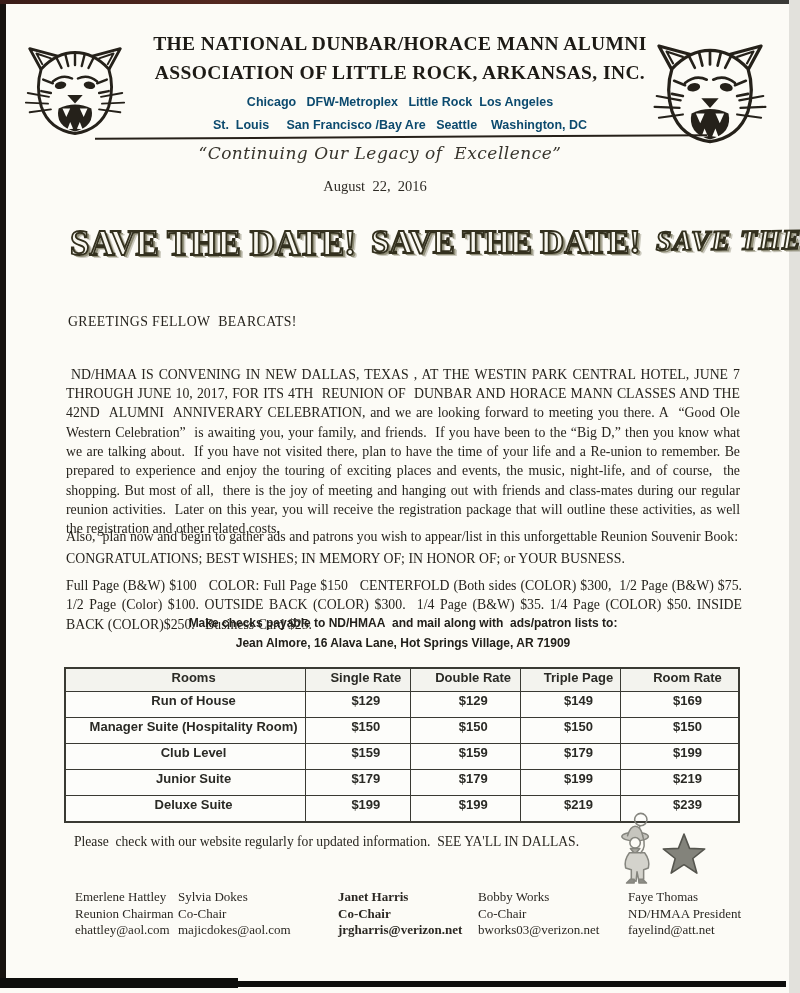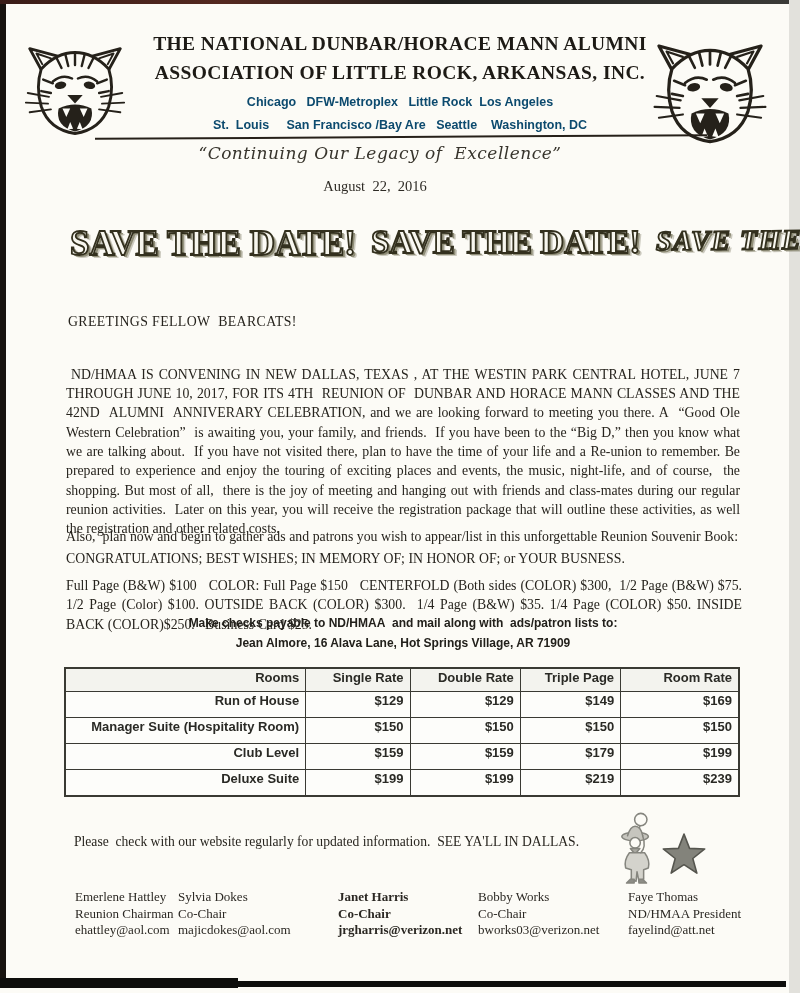--- a/index.html
+++ b/index.html
@@ -54,21 +54,21 @@
   .p3{top:562px;line-height:19.5px;width:676px;}
   .checks{position:absolute;left:66px;width:674px;text-align:center;
     font-family:"Liberation Sans", sans-serif;font-weight:bold;font-size:12px;color:#22201b;}
   .checks1{top:616px;}
   .checks2{top:636px;}
 
   
   table.rates{position:absolute;left:64px;top:667px;width:676px;border-collapse:collapse;
     font-family:"Liberation Sans", sans-serif;font-size:13px;color:#2a2a25;
     border:2.5px solid #3a3a33;background:#fdfdfa;}
-  table.rates th,table.rates td{border:1.6px solid #3a3a33;text-align:right;
+  table.rates th,table.rates td{border:1.6px solid #3a3a33;text-align:center;
     padding:1px 6px 1px 22px;vertical-align:top;}
   table.rates th{height:20px;background:#f3f3ee;font-weight:bold;}
   table.rates td{height:23px;font-weight:bold;}
 
   .note-line{position:absolute;left:74px;top:834px;font-size:13.6px;color:#28251f;}
   .cowboy{position:absolute;left:608px;top:811px;width:58px;height:74px;}
   .star{position:absolute;left:662px;top:833px;width:44px;height:42px;}
 
   .contact{position:absolute;top:889px;font-size:13px;line-height:16.5px;color:#2b2823;}
   .c0{left:75px;}
@@ -182,20 +182,27 @@
         <td>$150</td>
       </tr>
       <tr>
         <td>Club Level</td>
         <td>$159</td>
         <td>$159</td>
         <td>$179</td>
         <td>$199</td>
       </tr>
       <tr>
+        <td>Junior Suite</td>
+        <td>$179</td>
+        <td>$179</td>
+        <td>$199</td>
+        <td>$219</td>
+      </tr>
+      <tr>
         <td>Deluxe Suite</td>
         <td>$199</td>
         <td>$199</td>
         <td>$219</td>
         <td>$239</td>
       </tr>
     </tbody>
   </table>
 
   <div class="note-line">Please&nbsp; check with our website regularly for updated information.&nbsp; SEE YA'LL IN DALLAS.</div>

